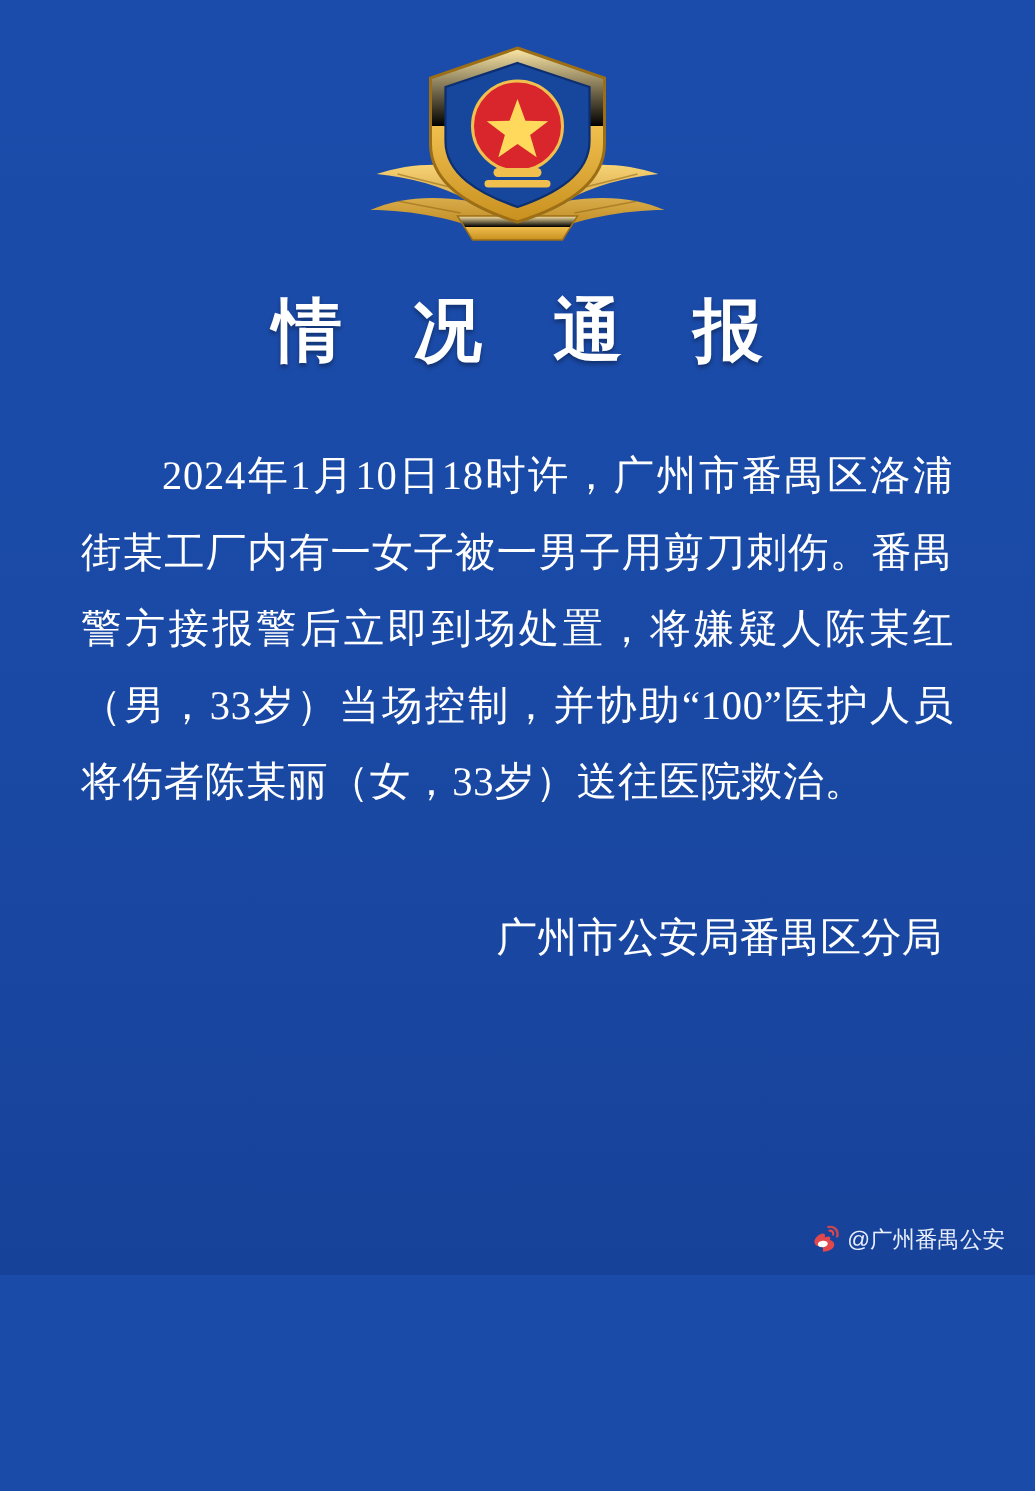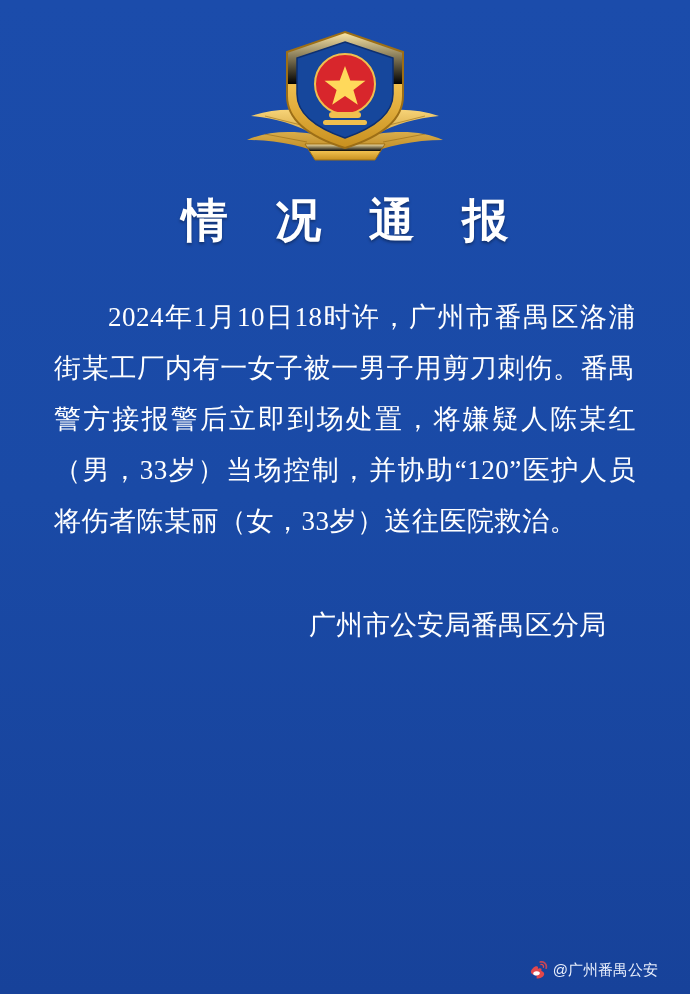--- a/index.html
+++ b/index.html
@@ -9,21 +9,21 @@
   body {
     width: 690px;
     height: 994px;
     background: #1a4ba8;
     font-family: "Liberation Serif", "DejaVu Serif", serif;
     overflow: hidden;
     position: relative;
   }
   .page {
     width: 690px;
-    height: 994px;
+    height: 850px;
     position: relative;
     background: linear-gradient(180deg, #1b4cab 0%, #1a4aa6 50%, #17429a 100%);
     box-sizing: border-box;
   }
 
   
   .emblem-wrap {
     width: 100%;
     display: flex;
     justify-content: center;
@@ -60,32 +60,32 @@
     font-family: "Liberation Serif", "DejaVu Serif", serif;
   }
   .para {
     text-indent: 2em;
     margin: 0 0 6px 0;
     letter-spacing: 0.5px;
   }
 
   
   .signature {
-    margin: 52px 84px 0 0;
+    margin: 52px 62px 0 0;
     color: #ffffff;
     text-align: right;
     font-size: 27px;
     line-height: 52px;
     font-family: "Liberation Serif", "DejaVu Serif", serif;
   }
 
   
   .footer {
     position: absolute;
-    right: 32px;
+    right: 20px;
     bottom: 14px;
     display: flex;
     align-items: center;
     color: #e8eefc;
     font-size: 15px;
     font-family: "Liberation Sans", sans-serif;
   }
   .weibo-icon {
     width: 19px;
     height: 19px;
@@ -138,21 +138,21 @@
 
         <rect x="94" y="86" width="32" height="6" rx="3" fill="#f0bf4e"></rect>
         <rect x="88" y="94" width="44" height="5" rx="2.5" fill="#f0bf4e"></rect>
       </svg>
     </div>
   </div>
 
   <div class="title">情 况 通 报</div>
 
   <div class="body-text">
-    <p class="para">2024年1月10日18时许，广州市番禺区洛浦街某工厂内有一女子被一男子用剪刀刺伤。番禺警方接报警后立即到场处置，将嫌疑人陈某红（男，33岁）当场控制，并协助“120”医护人员将伤者陈某丽（女，33岁）送往医院救治。</p>
+    <p class="para">2024年1月10日18时许，广州市番禺区洛浦街某工厂内有一女子被一男子用剪刀刺伤。番禺警方接报警后立即到场处置，将嫌疑人陈某红（男，33岁）当场控制，并协助“100”医护人员将伤者陈某丽（女，33岁）送往医院救治。</p>
   </div>
 
   <div class="signature">
     <div>广州市公安局番禺区分局</div>
   </div>
 
   <div class="footer">
     <span class="weibo-icon">
       <svg width="19" height="19" viewBox="0 0 24 24" xmlns="http://www.w3.org/2000/svg" aria-hidden="true">
         <path d="M9.6 20.2c-4 0-7.2-1.9-7.2-4.6 0-1.4.9-3.1 2.5-4.6C7.2 8.8 9.8 8 11 9.2c.5.5.5 1.4.2 2.4-.2.5.4.2.4.2 1.8-.8 3.4-.8 4 .1.3.5.3 1.2 0 2 0 .2-.1.5.3.6 1.6.5 3.3 1.7 3.3 3.8 0 3.4-4.9 5.9-9.6 5.9z" fill="#e2474b" transform="translate(0,-2)"></path>

